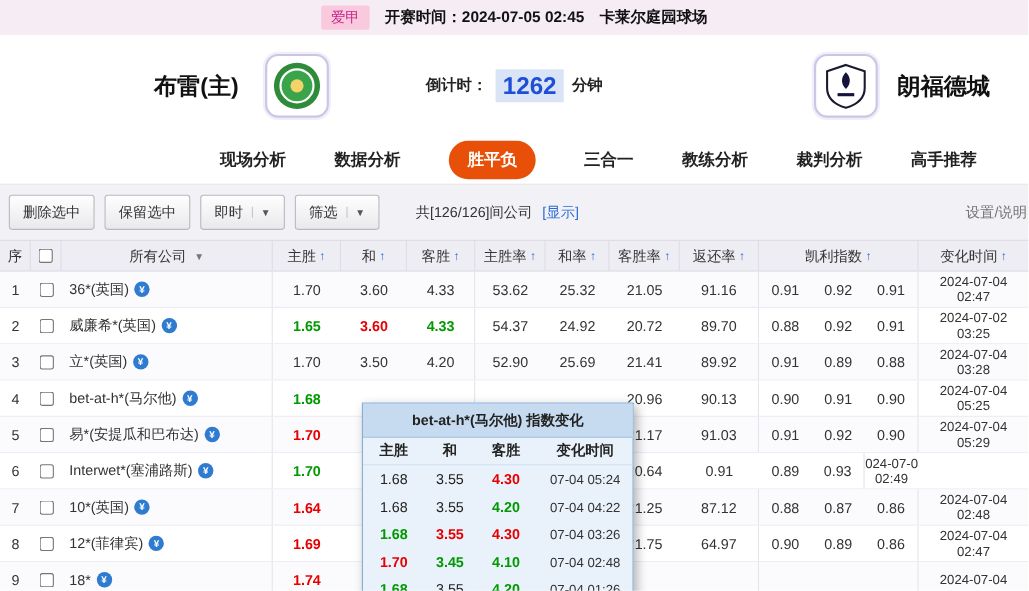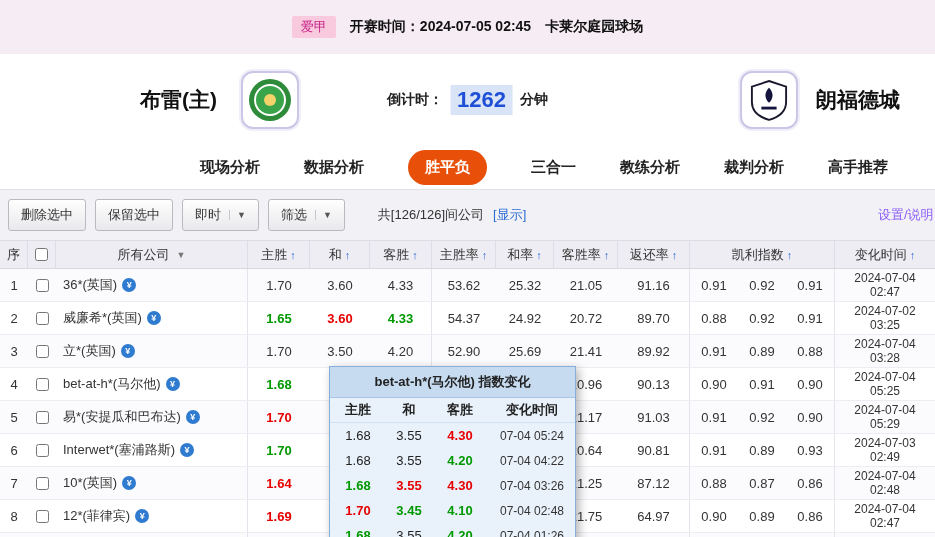--- a/index.html
+++ b/index.html
@@ -5,21 +5,21 @@
   * { box-sizing: border-box; margin: 0; padding: 0; }
   html,body { width: 935px; height: 537px; overflow: hidden; }
   body {
     position: relative;
     font-family: "Liberation Sans", "DejaVu Sans", sans-serif;
     background: #fff;
     color: #222;
   }
   
   .top-strip {
-    height: 54px; background: #f6ecf4;
+    height: 32px; background: #f6ecf4;
     display: flex; align-items: center; justify-content: center; gap: 14px;
     font-size: 14px;
   }
   .league-badge { background: #f9c9dd; color: #c7268a; padding: 2px 9px; font-size: 13px; border-radius: 2px; cursor: pointer; }
   .kickoff, .venue { font-weight: bold; color: #111; }
   
   .team-header { height: 92px; display: flex; align-items: center; position: relative; background: #fff; text-align: right; }
   .home-side { display: flex; align-items: center; gap: 24px; margin-left: 140px; }
   .away-side { display: flex; align-items: center; gap: 18px; margin-left: auto; margin-right: 35px; }
   .team-name { font-size: 21px; font-weight: bold; color: #111; }
@@ -48,21 +48,21 @@
     position: relative;
   }
   .btn {
     background: linear-gradient(#fefefe, #e9e9ec); border: 1px solid #b9b9c0;
     border-radius: 3px; padding: 6px 12px; font-size: 13px; color: #333; cursor: pointer;
     display: inline-flex; align-items: center; gap: 8px; white-space: nowrap;
   }
   .dd-arrow { font-size: 9px; color: #555; border-left: 1px solid #c5c5cc; padding-left: 7px; }
   .count-text { margin-left: 24px; color: #333; }
   .show-link { color: #2b6cd4; cursor: pointer; }
-  .settings { position: absolute; left: 878px; white-space: nowrap; color: #8b5cf6; cursor: pointer; }
+  .settings { position: absolute; left: 878px; white-space: nowrap; color: #737373; cursor: pointer; }
   
   .odds-table { width: 935px; }
   .thead, .tr {
     display: grid;
     grid-template-columns: 28px 28px 192px 62px 60px 62px 64px 58px 64px 72px 48px 48px 49px 100px;
     align-items: stretch;
   }
   .thead { height: 28px; background: #ededf3; border-bottom: 1px solid #d8d8e2; font-size: 13px; color: #333; }
   .th {
     display: flex; align-items: center; justify-content: center; gap: 3px;
@@ -350,21 +350,20 @@
     <div class="td c-company group-border">
         <span>Interwet*(塞浦路斯)</span>
         <span class="cicon">¥</span>
       </div>
     <div class="td green">1.70</div>
     <div class="td"></div>
     <div class="td group-border"></div>
     <div class="td"></div>
     <div class="td"></div>
     <div class="td">20.64</div>
-    <div class="td group-border">90.81</div>
     <div class="td">0.91</div>
     <div class="td">0.89</div>
     <div class="td group-border">0.93</div>
     <div class="td time-cell">
         <span>2024-07-03</span>
         <span>02:49</span>
       </div>
   </div>
 
   <div class="tr">

